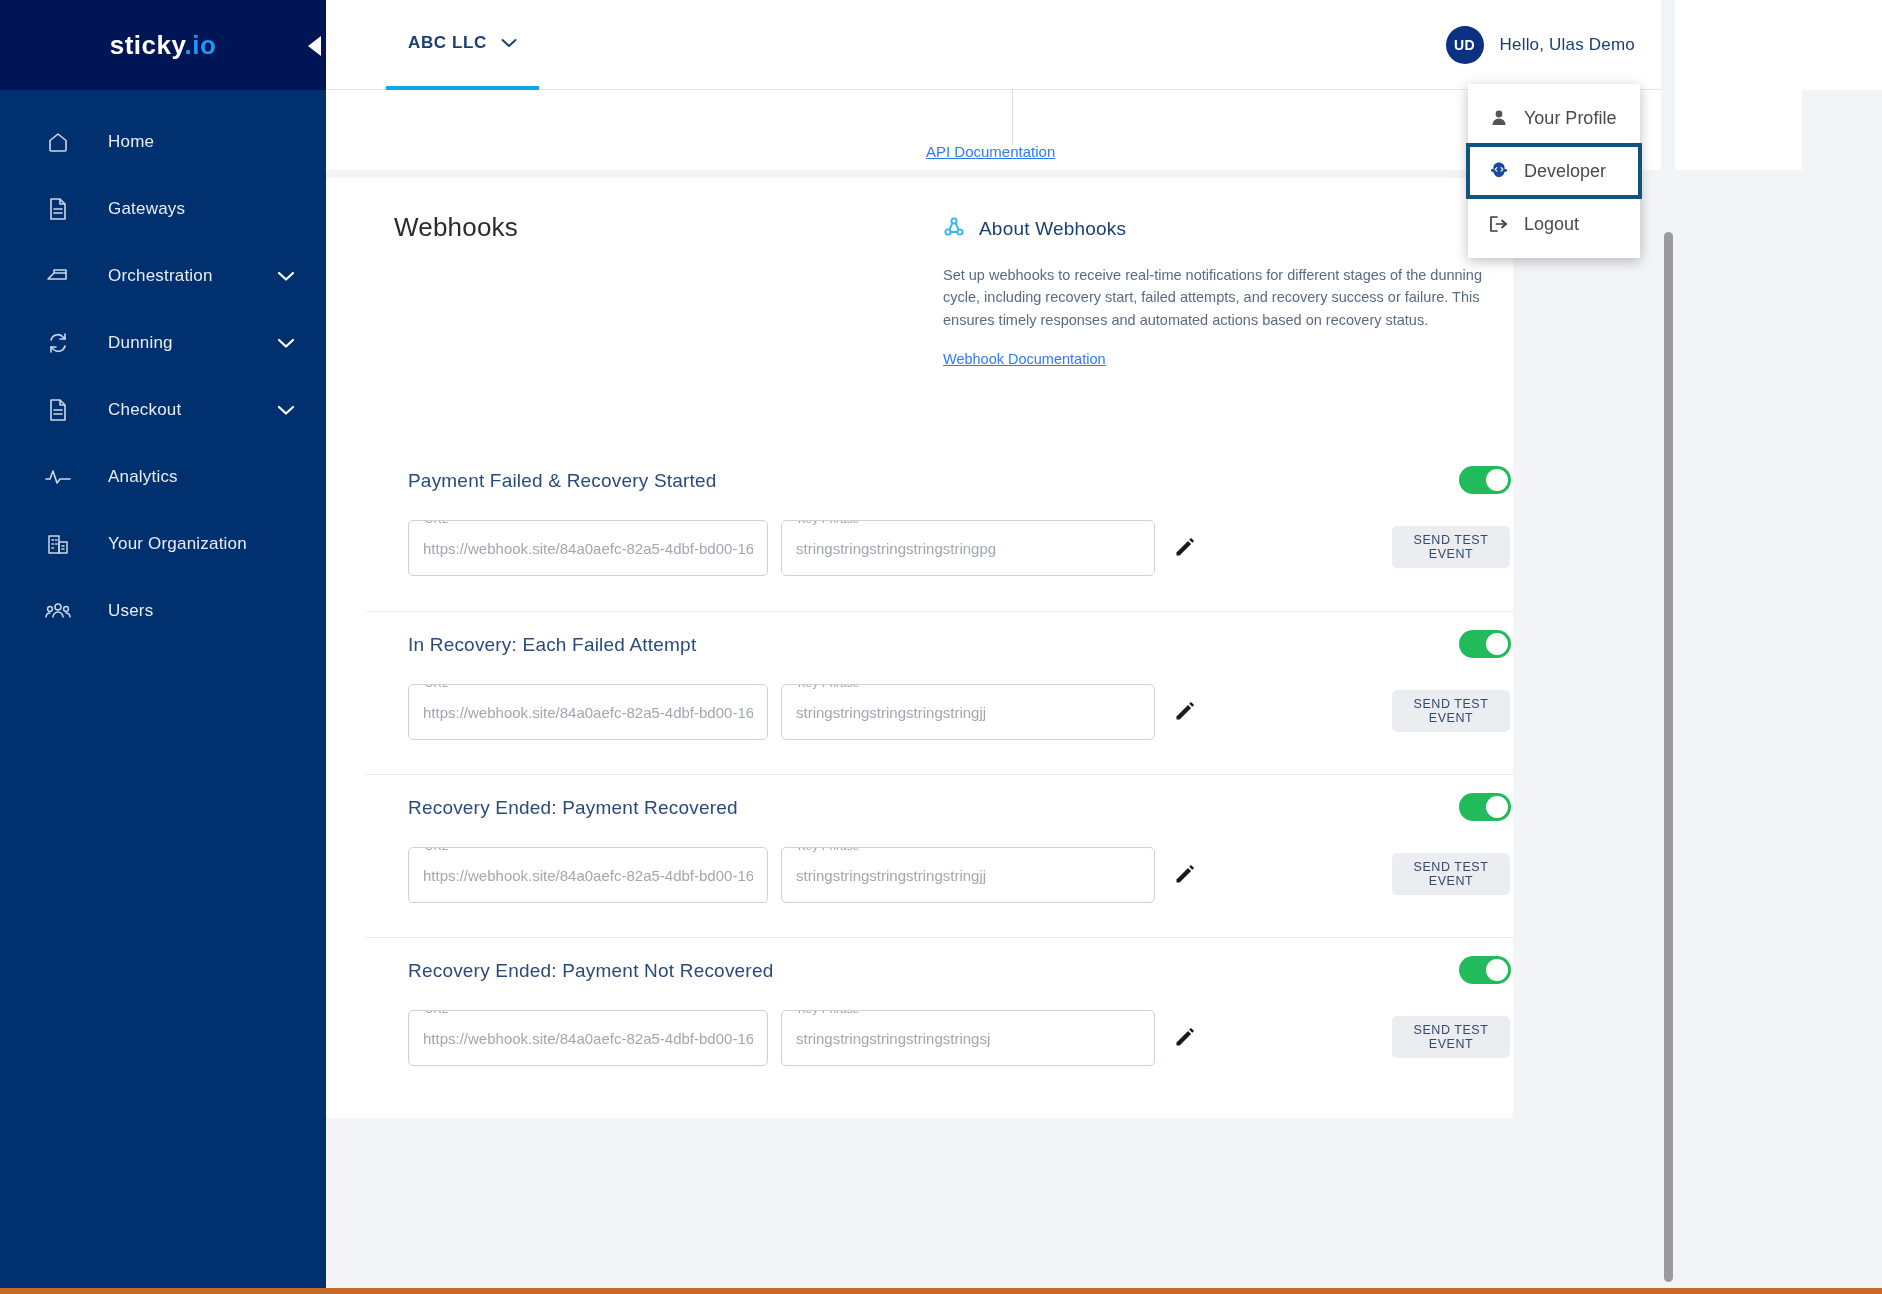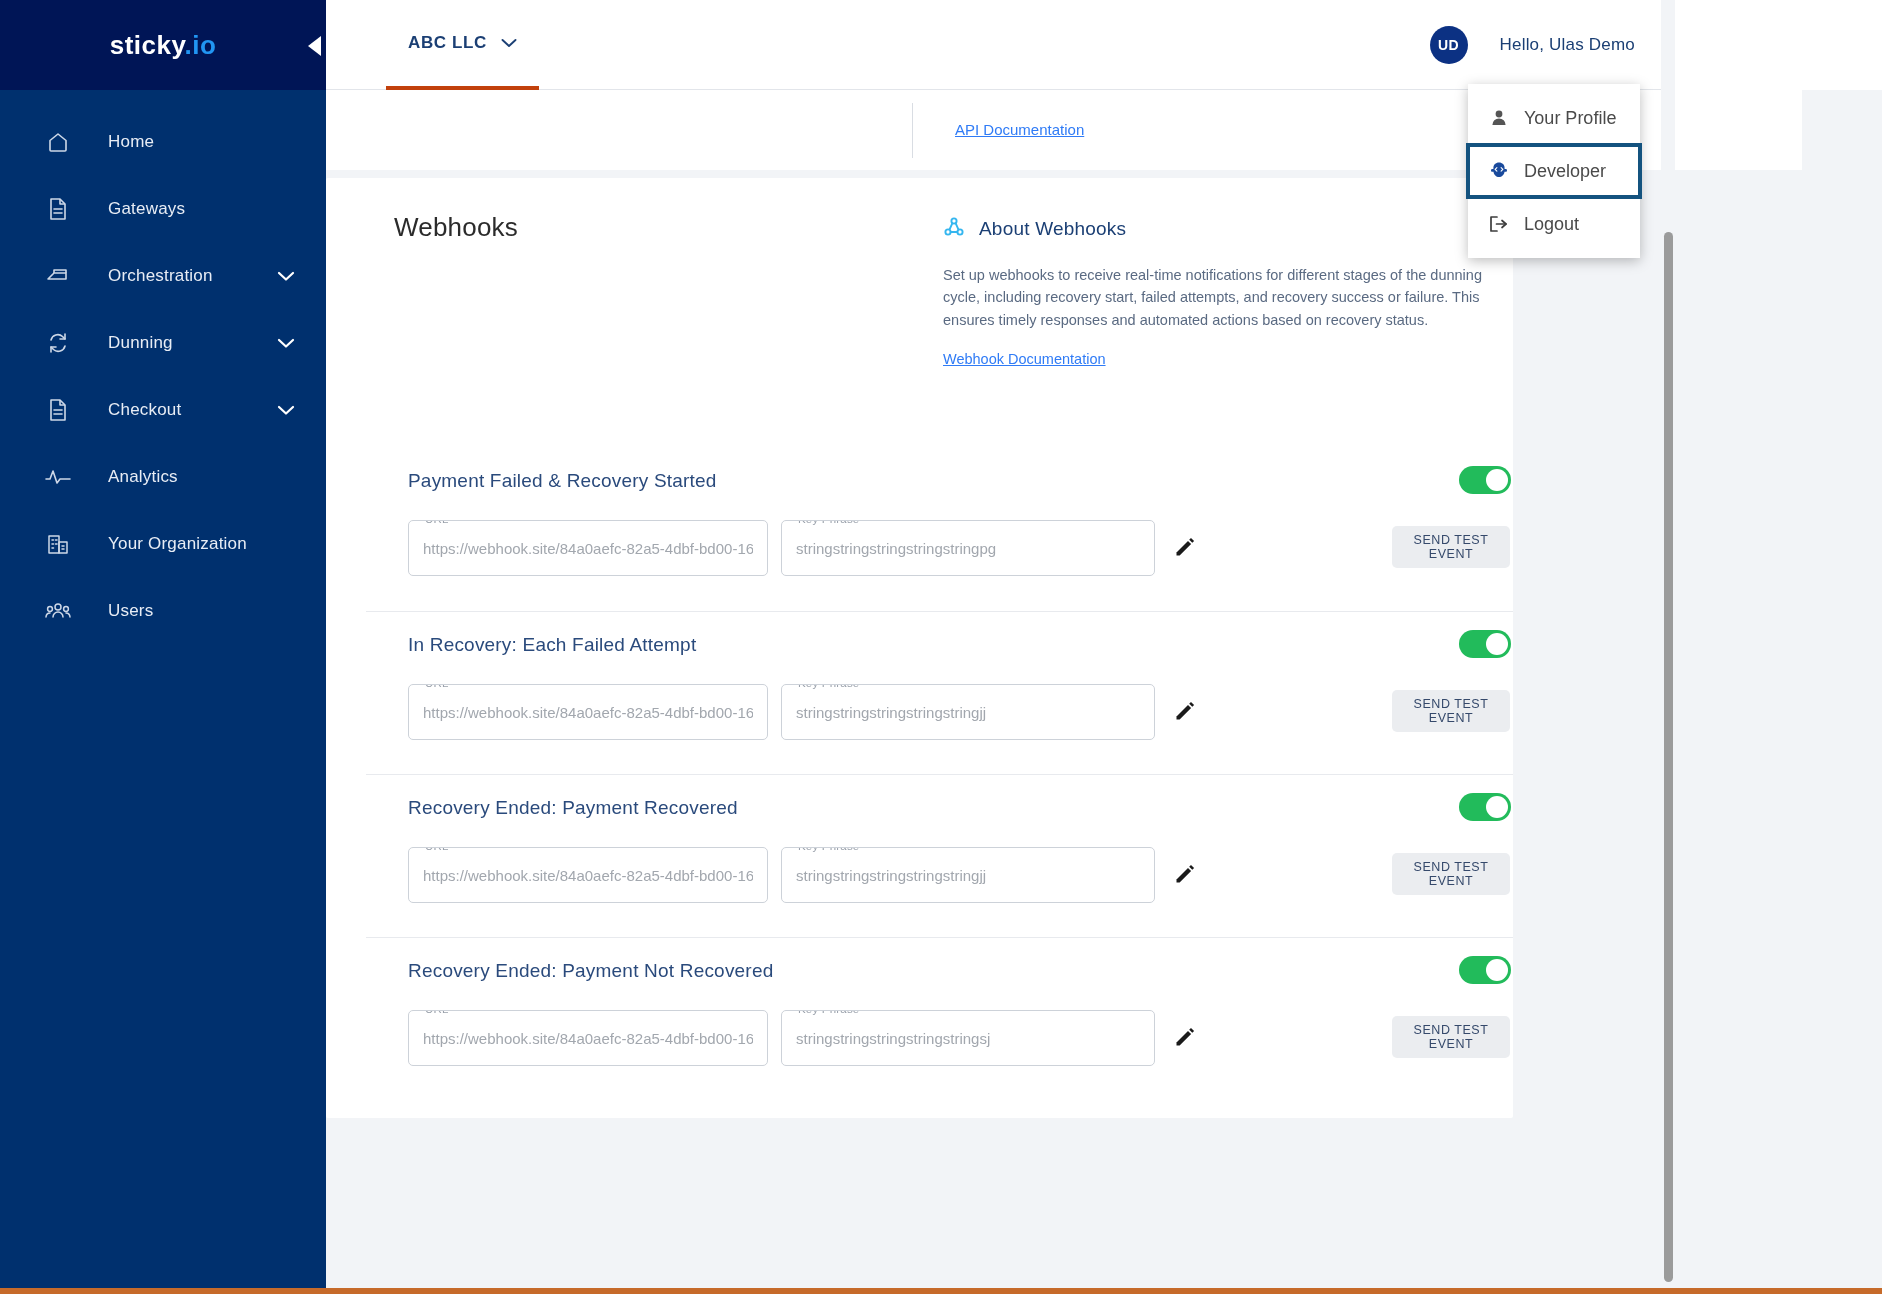--- a/index.html
+++ b/index.html
@@ -52,27 +52,27 @@
 
   
   .topbar {
     position:absolute; left:326px; top:0; right:0; height:90px;
     background:#ffffff; border-bottom: 1px solid #e2e5ea;
   }
   .org-tab {
     position:absolute; left: 60px; top: 0; height: 90px;
     display:flex; align-items:center; gap:14px;
     padding: 0 22px; cursor:pointer;
-    border-bottom: 4px solid #c2410c;
+    border-bottom: 4px solid #0ea5e9;
   }
   .org-tab .org-name { font-size:17px; font-weight:700; color:#1b3f74; letter-spacing:.6px; }
 
   .user-area {
     position:absolute; right: 40px; top: 0; height: 90px;
-    display:flex; align-items:center; gap:32px; cursor:pointer;
+    display:flex; align-items:center; gap:16px; cursor:pointer;
   }
   .avatar {
     width: 38px; height: 38px; border-radius: 50%;
     background:#0c3183; color:#fff;
     display:flex; align-items:center; justify-content:center;
     font-size:14px; font-weight:700; letter-spacing:.5px;
   }
   .user-name { font-size:17px; color:#1b3f74; letter-spacing:.2px; }
 
   
@@ -99,22 +99,22 @@
     width: 1556px; height: 1204px;
     background:#f2f4f7;
     overflow:hidden;
   }
 
   .card-top {
     position:absolute; left: 0; top: 0; width: 1476px; height: 80px;
     background:#ffffff;
   }
   .api-doc-wrap {
-    position:absolute; left: 586px; top: 0; height: 80px;
-    display:flex; align-items:center; padding-top: 0;
+    position:absolute; left: 600px; top: 0; height: 80px;
+    display:flex; align-items:flex-end; padding-top: 0; flex-direction: column;
   }
   .vdivider { width:1px; height:55px; background:#d9dde3; margin-right: 42px; }
   .api-doc-link {
     font-size:15px; color:#2f7bf6; text-decoration: underline; cursor:pointer;
     margin-top: -2px;
   }
 
   .card-main {
     position:absolute; left: 0; top: 88px;
     width: 1187px; height: 940px;

